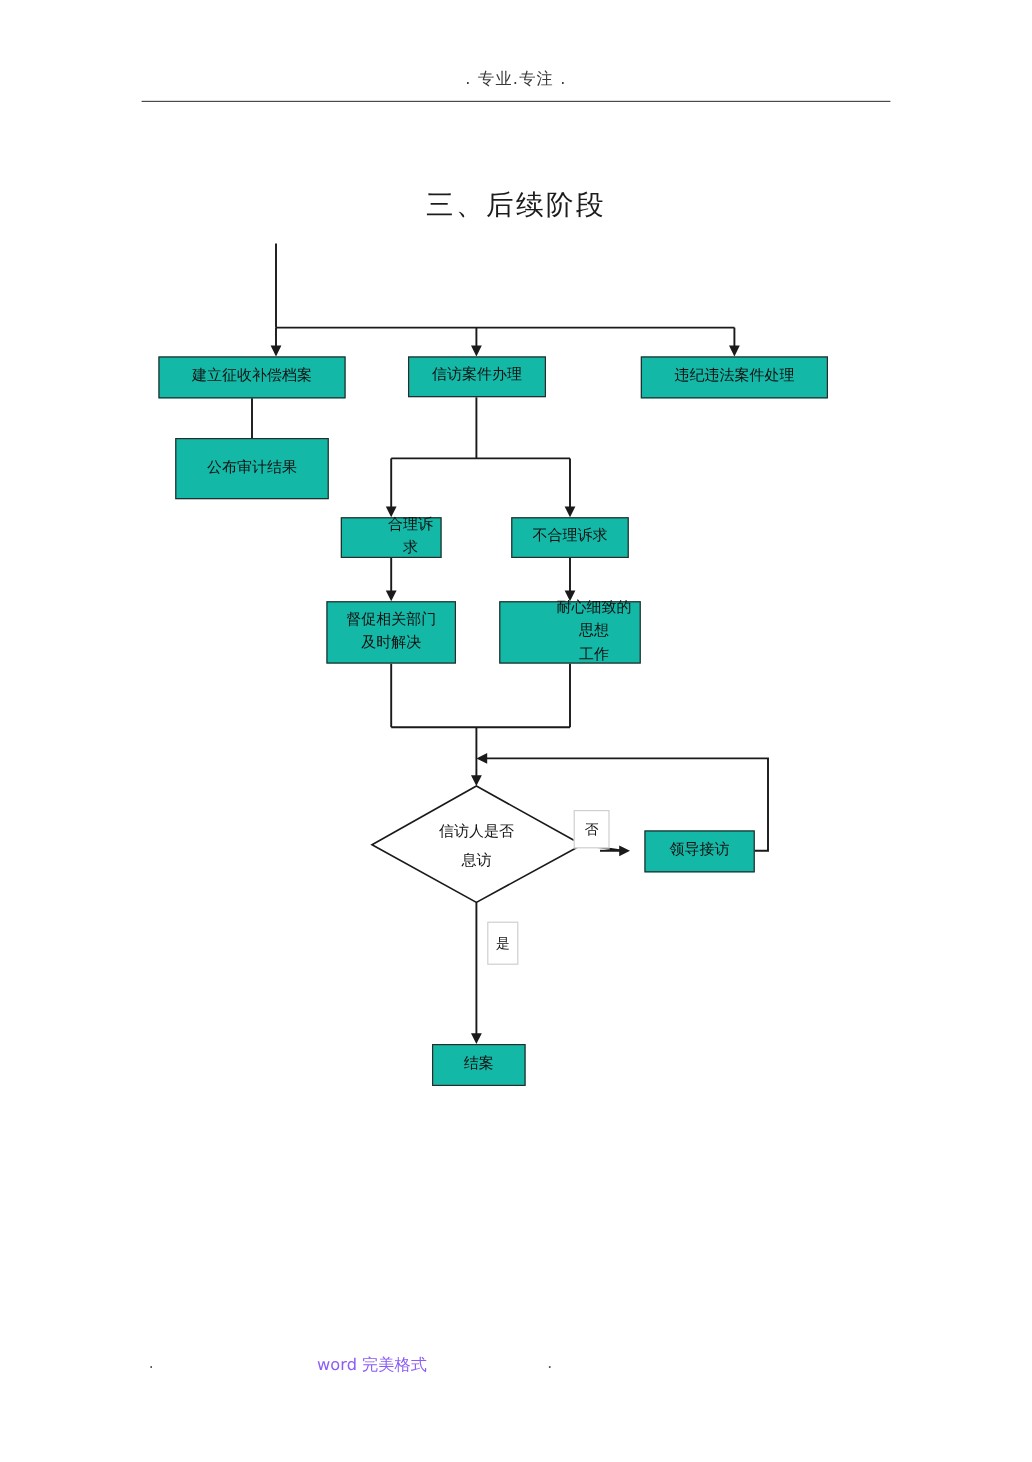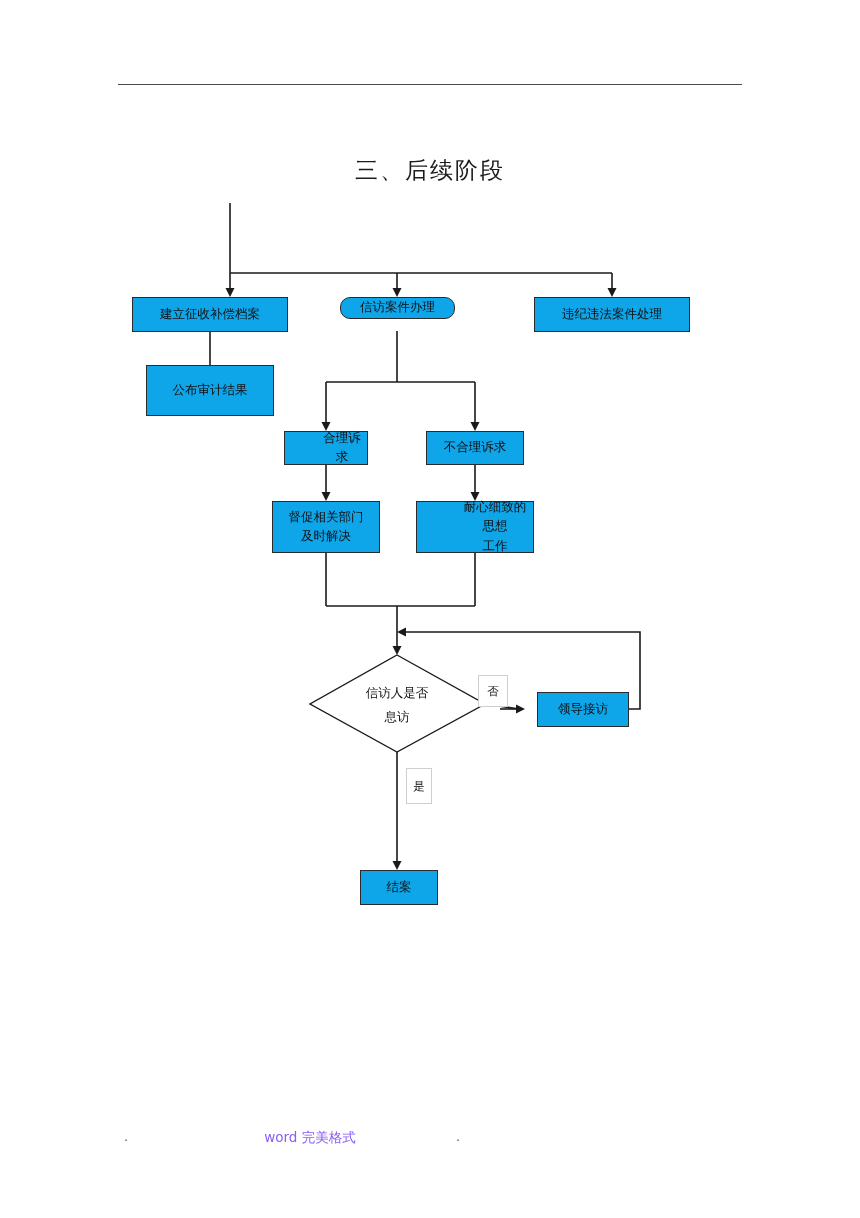--- a/index.html
+++ b/index.html
@@ -71,29 +71,29 @@
     letter-spacing: 2px;
     color: #1c1c1c;
     font-family: "DejaVu Serif", "Liberation Serif", serif;
   }
 
   
   .node {
     position: absolute;
     box-sizing: border-box;
     border: 1px solid #2b2b2b;
-    background: #0ea5e9;
+    background: #14b8a6;
     display: flex;
     align-items: center;
     justify-content: center;
     text-align: center;
     font-size: 12.5px;
     line-height: 1.55;
     color: #111111;
-    font-family: Liberation Sans, sans-serif;
+    font-family: Liberation Mono, monospace;
     white-space: pre-line;
     padding: 2px 4px;
   }
 
   
   .edge-label {
     position: absolute;
     box-sizing: border-box;
     border: 1px solid #cfcfcf;
     background: #ffffff;
@@ -137,20 +137,21 @@
     color: #111111;
     white-space: pre-line;
     pointer-events: none;
   }
 </style>
 </head>
 <body>
 
 <div id="page">
 
+  <div class="header-text">.  专业.专注  .</div>
   <div class="header-rule"></div>
 
   <div class="diagram-title">三、后续阶段</div>
 
   <svg class="connectors" viewBox="0 0 860 1218">
 
     <line x1="230" y1="203" x2="230" y2="273"></line>
 
     <line x1="230" y1="273" x2="612" y2="273"></line>
 
@@ -191,21 +192,21 @@
 
     <polyline points="617,709 640,709 640,632 403,632"></polyline>
     <polygon class="arrowhead" points="397,632 406,627.5 406,636.5"></polygon>
 
     <line x1="397" y1="752" x2="397" y2="864"></line>
     <polygon class="arrowhead" points="397,870 392.5,861 401.5,861"></polygon>
   </svg>
 
   <div class="node" style="left:132px; top:297px; width:156px; height:35px;">建立征收补偿档案</div>
 
-  <div class="node" style="left:340px; top:297px; width:115px; height:22px;border-radius:10px;">信访案件办理</div>
+  <div class="node" style="left:340px; top:297px; width:115px; height:34px;">信访案件办理</div>
 
   <div class="node" style="left:534px; top:297px; width:156px; height:35px;">违纪违法案件处理</div>
 
   <div class="node" style="left:146px; top:365px; width:128px; height:51px;">公布审计结果</div>
 
   <div class="node" style="left:284px; top:431px; width:84px; height:34px;padding-left:36px;">合理诉求</div>
 
   <div class="node" style="left:426px; top:431px; width:98px; height:34px;text-align:center;">不合理诉求</div>
 
   <div class="node" style="left:272px; top:501px; width:108px; height:52px;">督促相关部门

